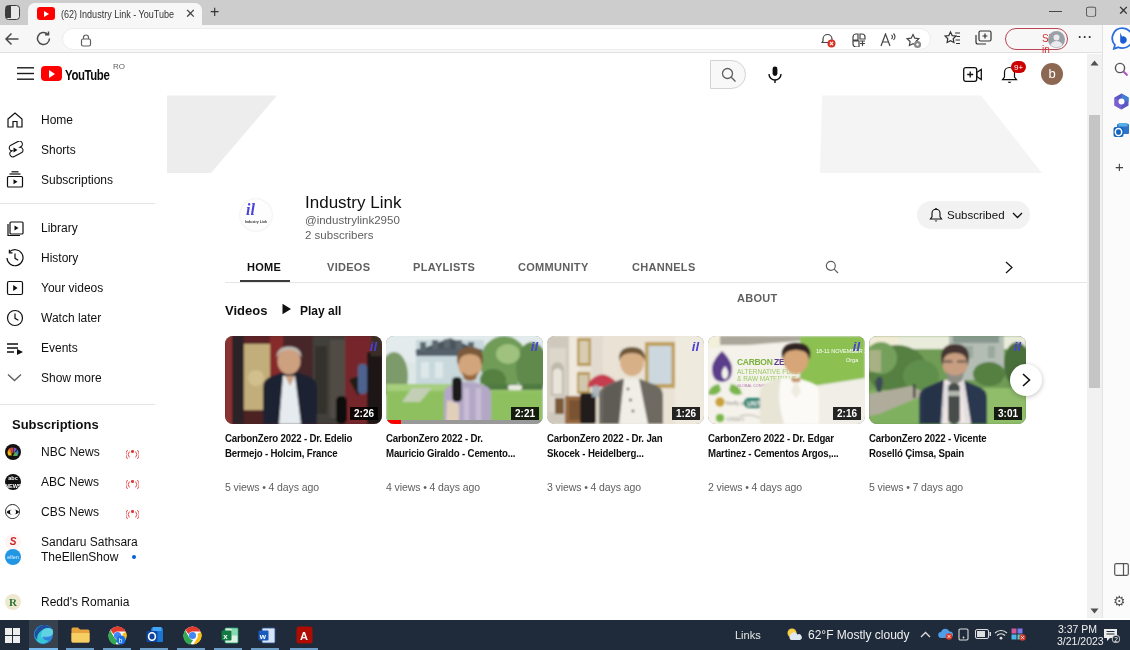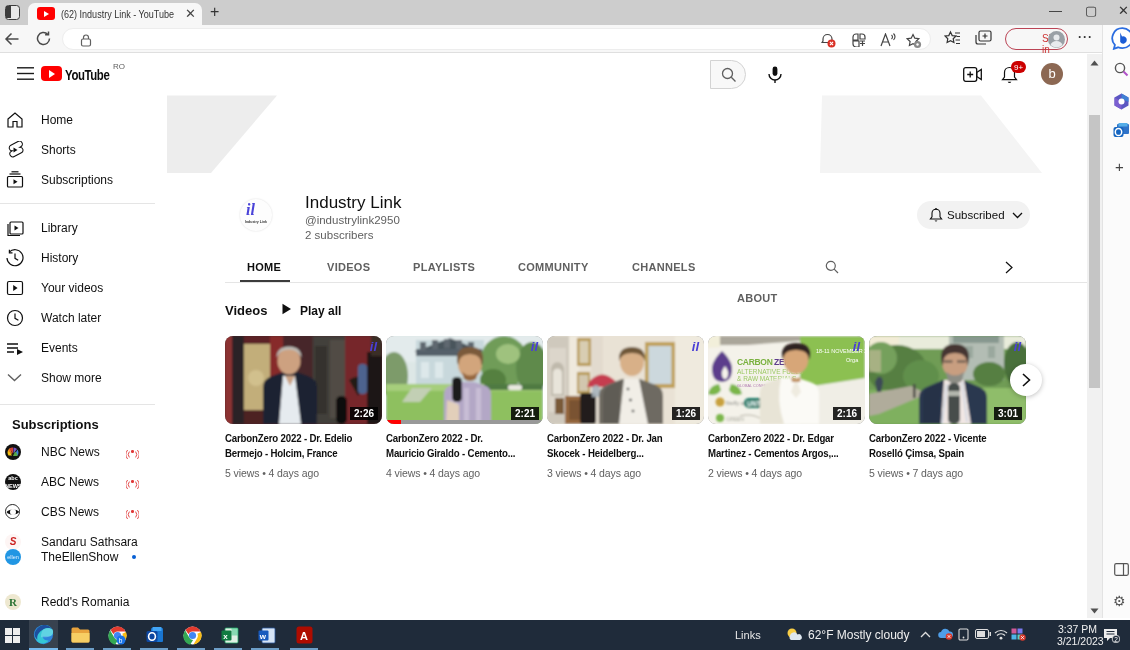--- a/index.html
+++ b/index.html
@@ -33,21 +33,21 @@
 
 .sideitem { position:absolute; left:0; width:155px; height:30px; }
 .sideitem .txt { position:absolute; left:41px; top:8px; font-size:12px; color:#0f0f0f; }
 .sep { position:absolute; left:0; width:155px; border-top:1px solid #e5e5e5; }
 .chtab { position:absolute; top:0; font-size:11px; color:#606060; letter-spacing:0.3px; font-weight:bold; }
 
 .vcard { position:absolute; width:157px; }
 .vthumb { position:relative; width:157px; height:88px; border-radius:8px; overflow:hidden; background:#888; }
 .vtime { position:absolute; right:4px; bottom:4px; background:rgba(0,0,0,0.85); color:#fff; font-size:10px; font-weight:bold; padding:1px 4px; border-radius:0; }
 .vtitle { margin-top:7px; font-size:11.5px; font-weight:bold; color:#0f0f0f; line-height:15px; letter-spacing:-0.2px; white-space:nowrap; transform:scaleX(0.84); transform-origin:0 0; }
-.vmeta { margin-top:6px; font-size:10.5px; color:#606060; letter-spacing:-0.1px; }
+.vmeta { margin-top:20px; font-size:10.5px; color:#606060; letter-spacing:-0.1px; }
 .wm { position:absolute; right:5px; top:3px; color:#4a3fd6; font-size:13px; font-style:italic; font-weight:bold; }
 .live { position:absolute; left:126px; top:9px; width:13px; height:11px; }
 .live:before { content:""; position:absolute; left:5.2px; top:4px; width:2.6px; height:2.6px; border-radius:50%; background:#e03838; }
 </style>
 </head>
 <body>
 <div id="stage">
 
   <div id="tabbar"></div>
   <div id="tabactions"></div>

